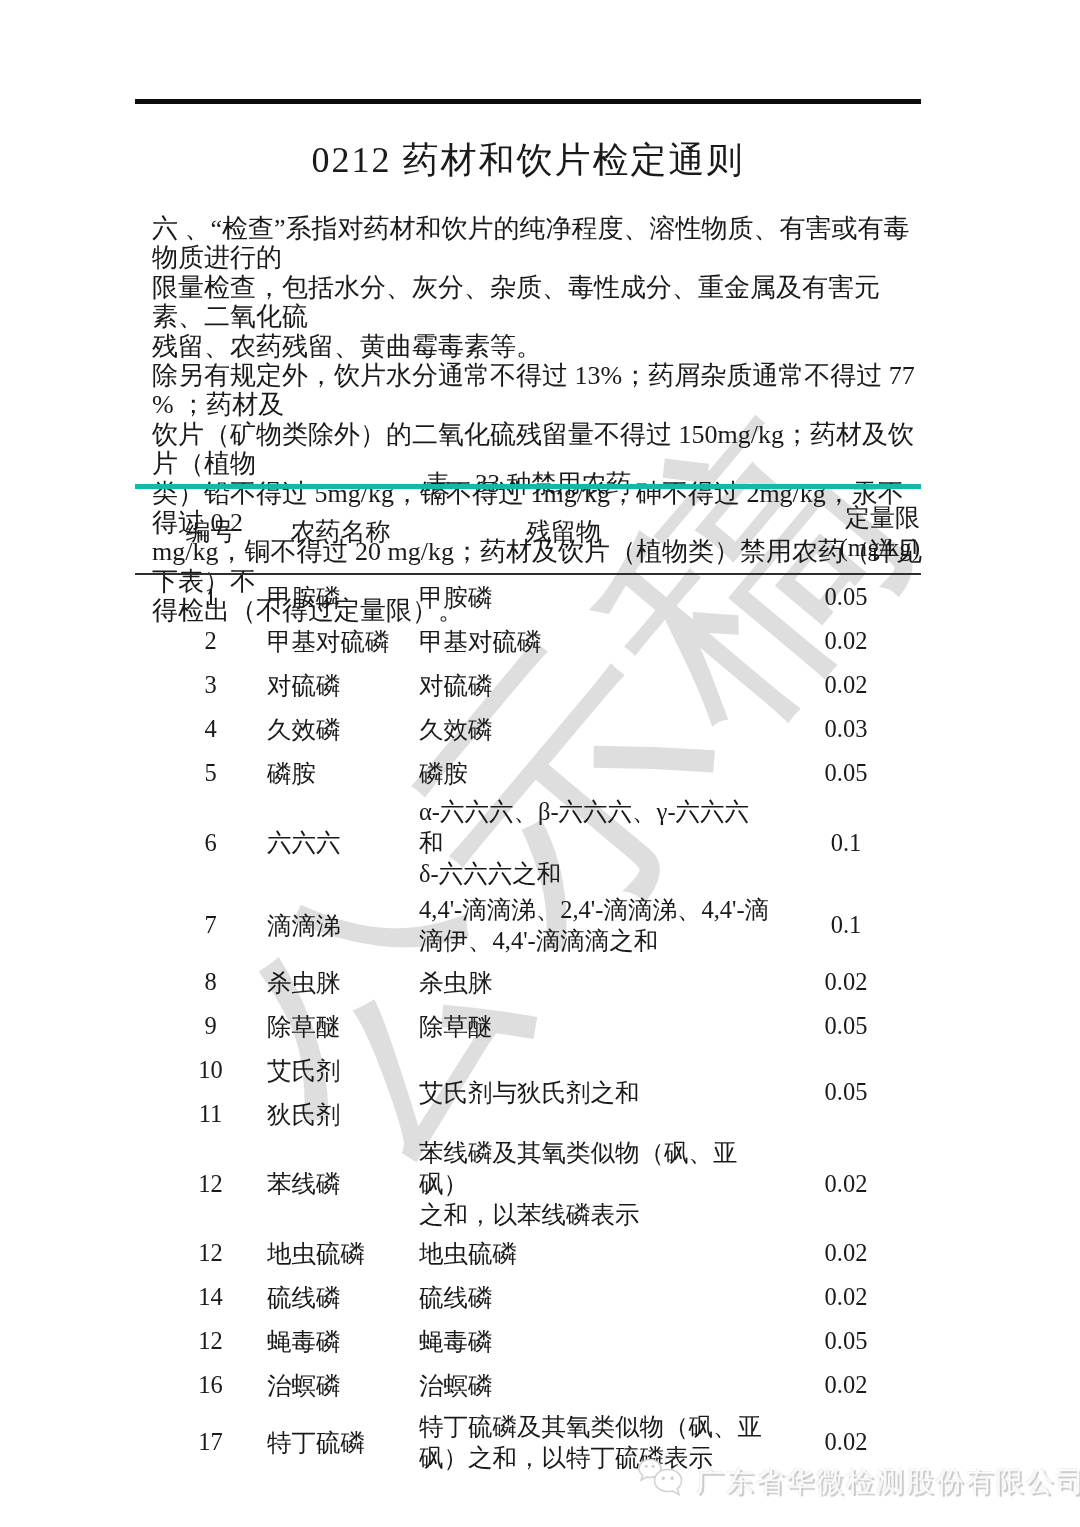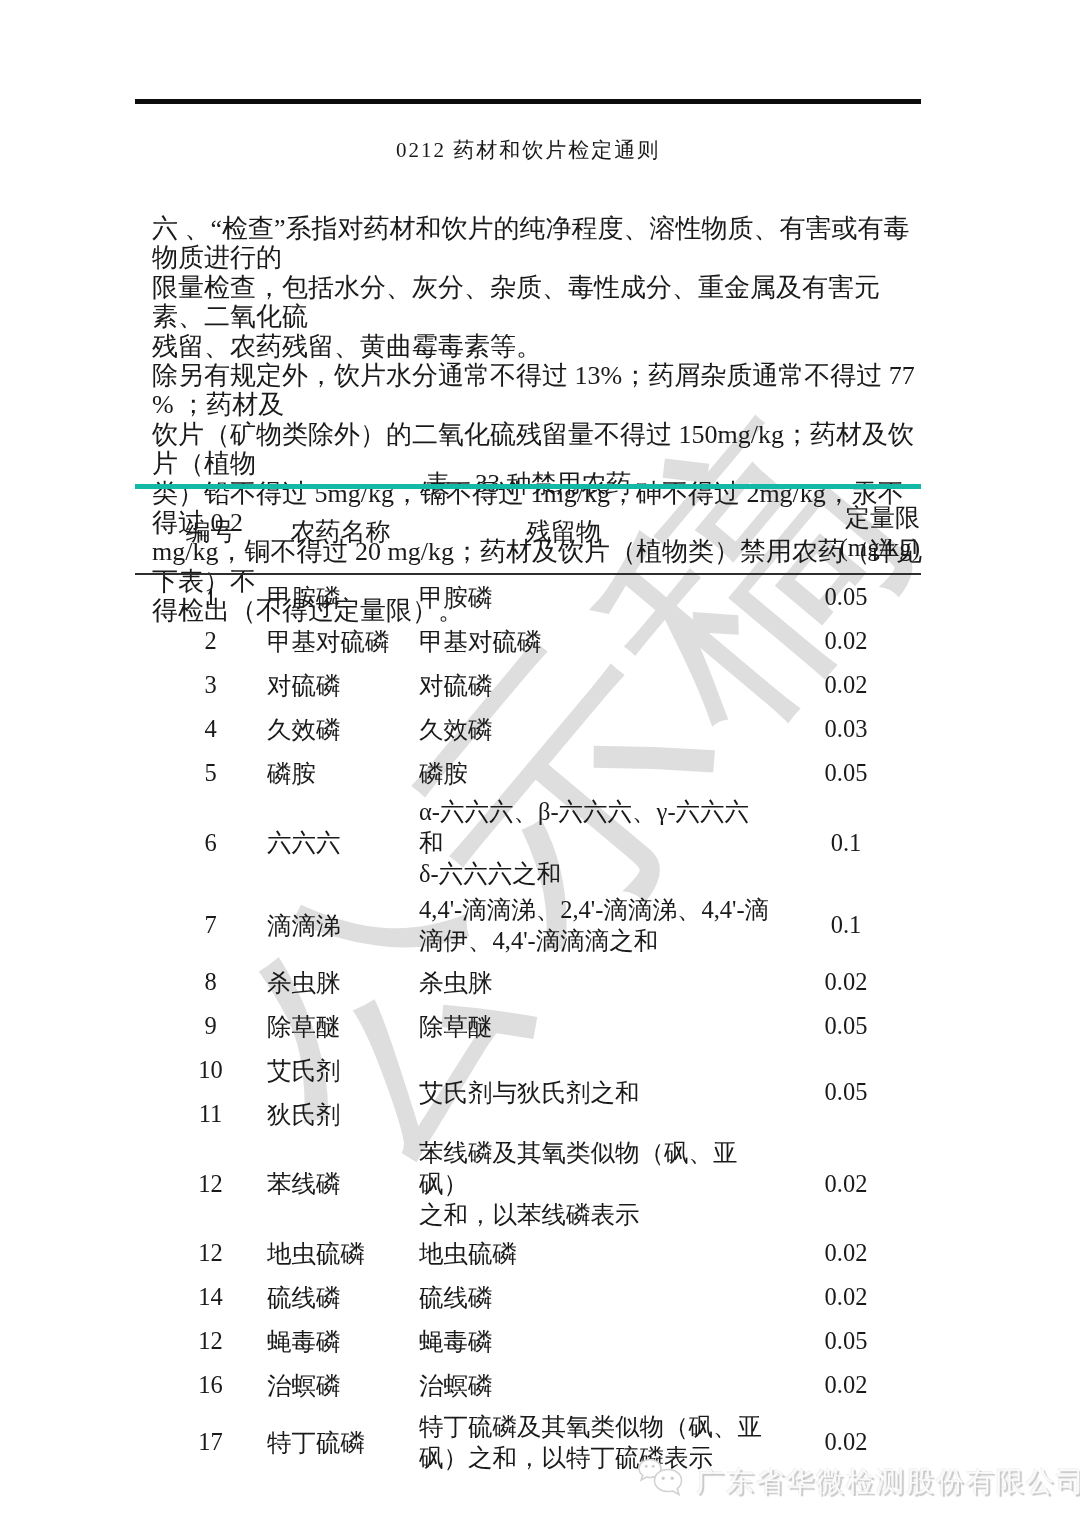--- a/index.html
+++ b/index.html
@@ -26,21 +26,21 @@
     z-index:0;
   }
   
   .content { position:relative; z-index:1; }
   .top-rule {
     position:absolute; left:135px; top:99px;
     width:786px; height:5px; background:#0c0c0c;
   }
   .doc-title {
     position:absolute; left:135px; top:136px; width:786px;
-    text-align:center; font-size:21px; letter-spacing:2px;
+    text-align:center; font-size:36px; letter-spacing:2px;
     white-space:pre;
   }
   .body-text {
     position:absolute; left:152px; top:214px; width:775px;
     font-size:26px; line-height:29.4px;
     white-space:pre-line;
     text-align:left;
   }
   .u {
     text-decoration-thickness:2px;

